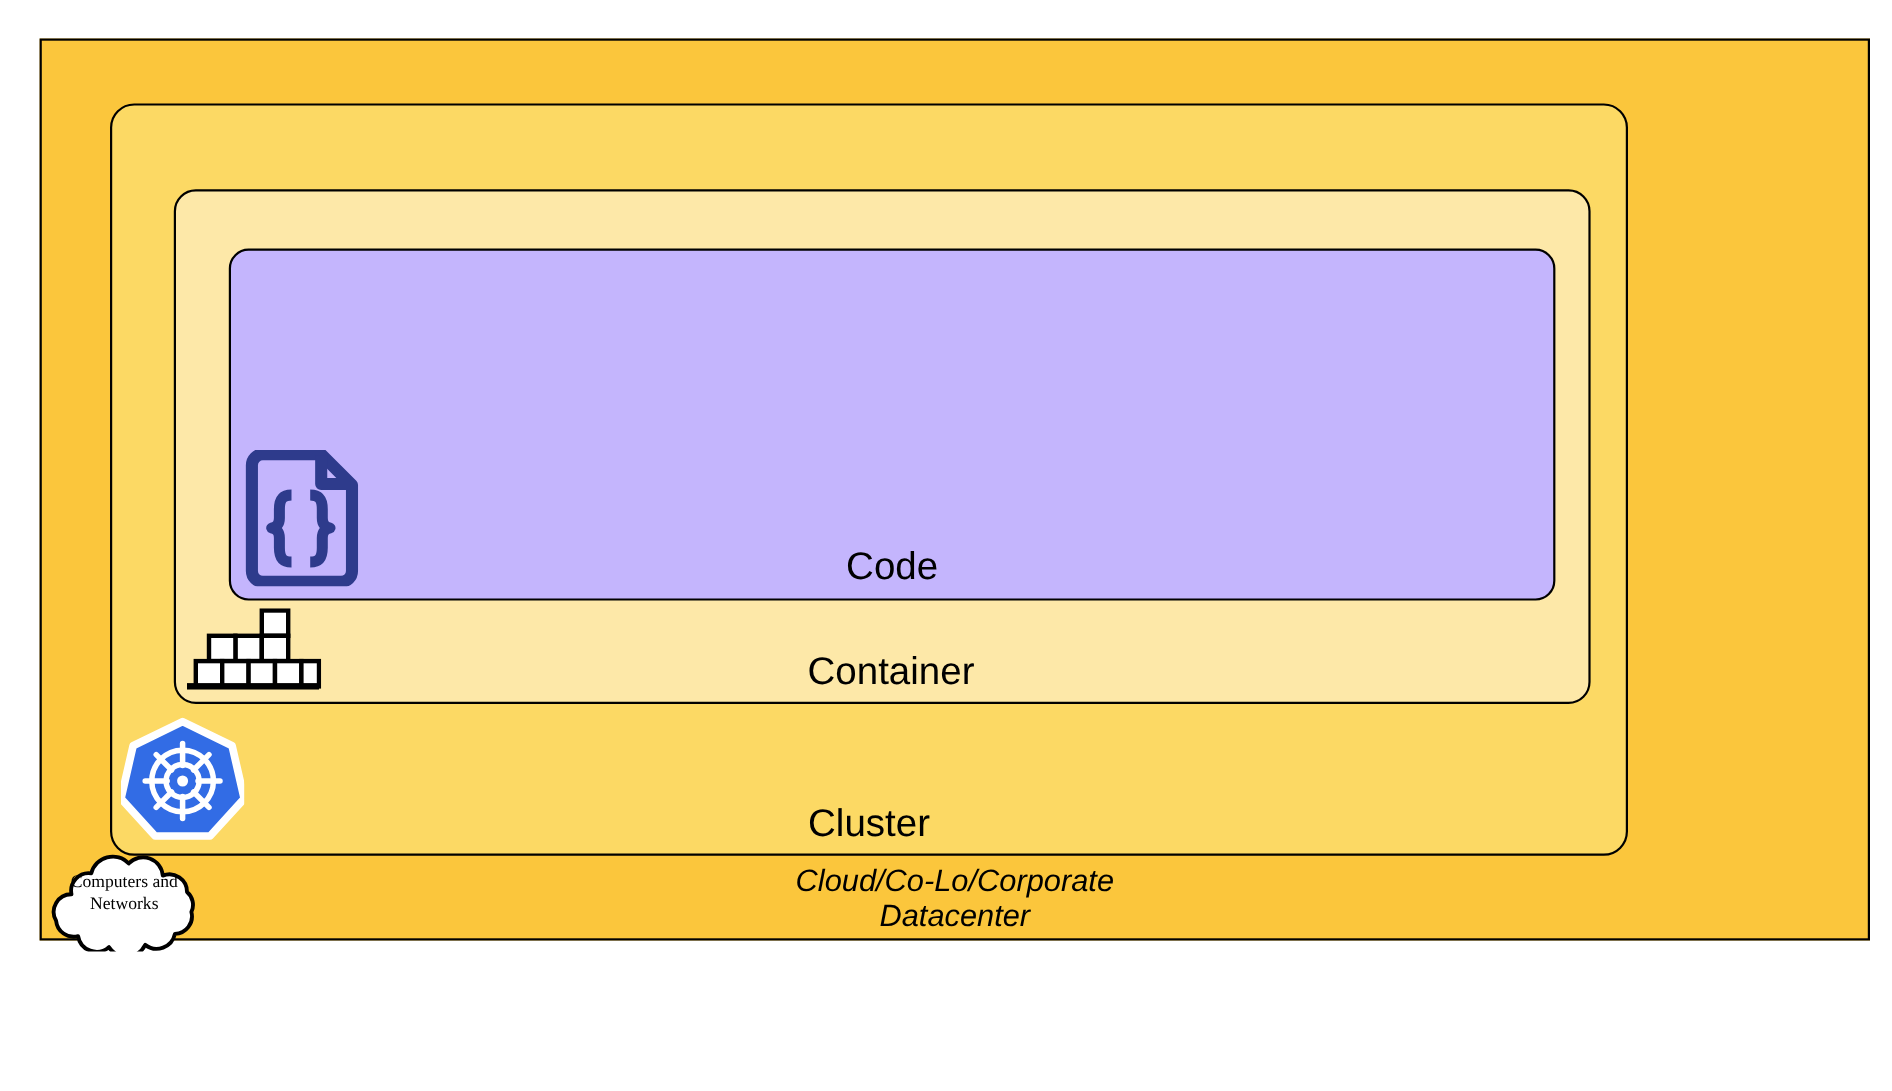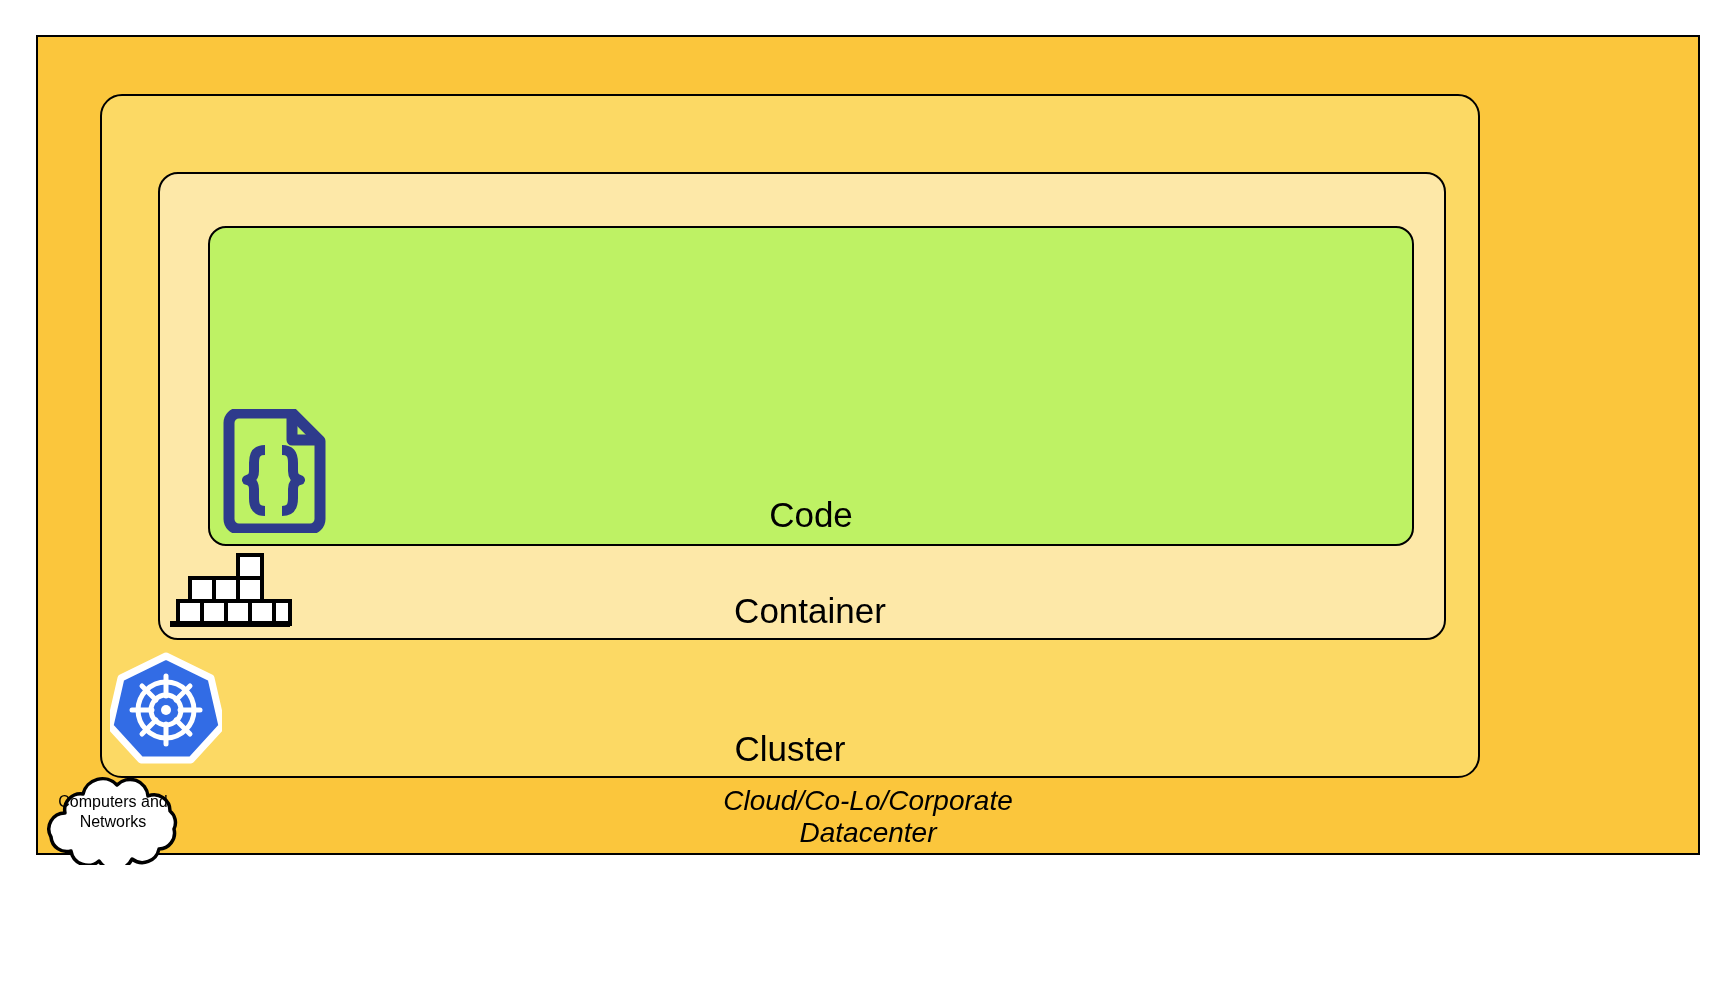--- a/index.html
+++ b/index.html
@@ -53,21 +53,21 @@
     height: 468px;
     background: #FDE8A8;
     border-radius: 20px;
   }
 
   #layer-code {
     left: 202px;
     top: 220px;
     width: 1206px;
     height: 320px;
-    background: #bef264;
+    background: #c4b5fd;
     border-radius: 18px;
   }
 
   
   .layer-label {
     position: absolute;
     left: 0;
     right: 0;
     text-align: center;
     color: #000000;
@@ -135,21 +135,21 @@
     width: 156px;
     height: 90px;
   }
 
   #cloud-label {
     position: absolute;
     left: 35px;
     top: 792px;
     width: 156px;
     text-align: center;
-    font-family: Liberation Sans, sans-serif;
+    font-family: Liberation Serif, serif;
     font-size: 16px;
     line-height: 1.25;
     color: #000000;
     white-space: pre-line;
     pointer-events: none;
   }
 </style>
 </head>
 <body>
 

